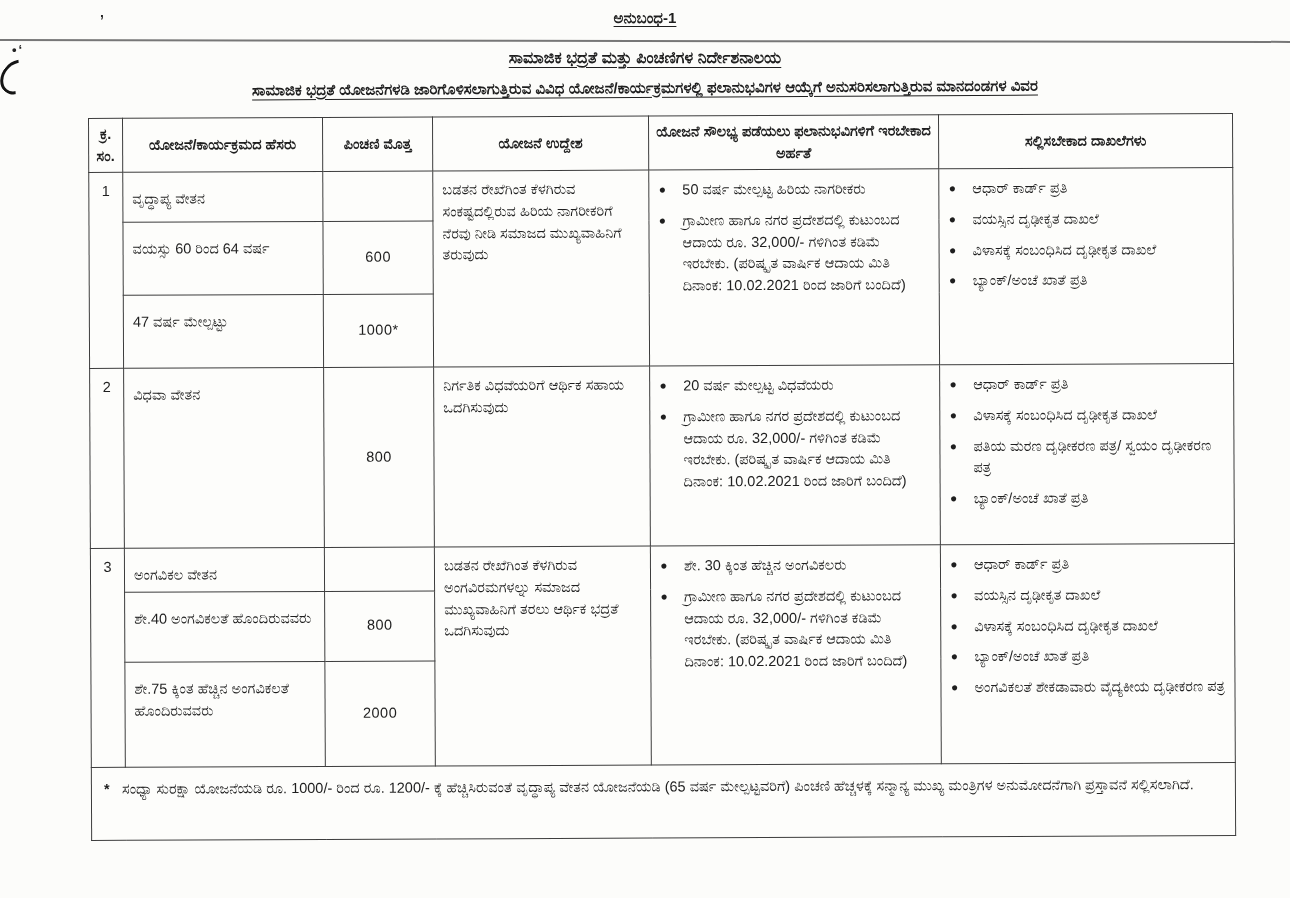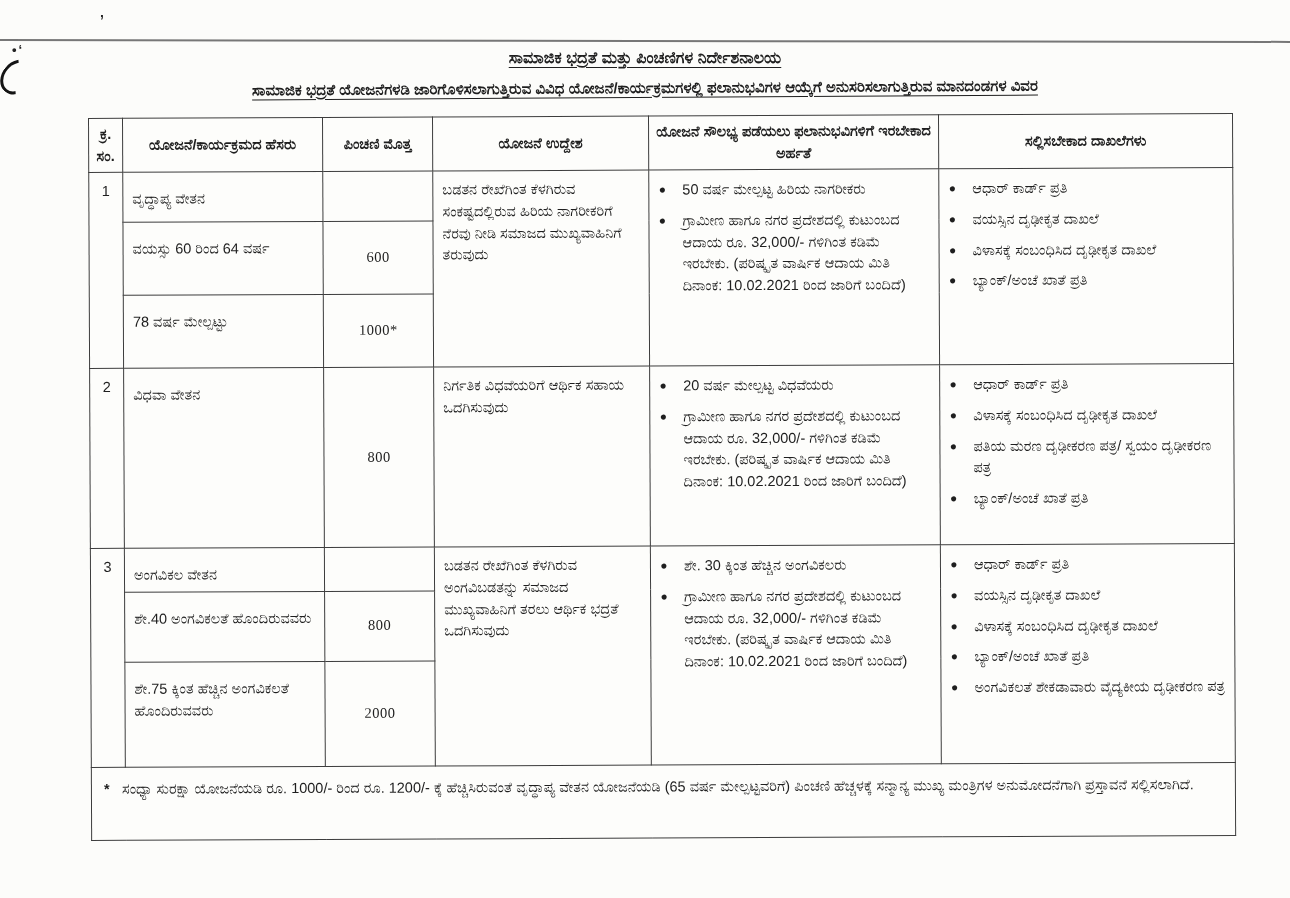--- a/index.html
+++ b/index.html
@@ -48,40 +48,43 @@
   
   .table-wrap {
     position:absolute; left:88px; top:118px;
     transform:rotate(-0.25deg); transform-origin:top left;
   }
   table { border-collapse:collapse; table-layout:fixed; width:1144px; background:#fdfdfb; }
   td, th { border:1.6px solid #3d3d3d; vertical-align:top; padding:5px 9px; font-size:14.5px; line-height:1.5; }
   th { font-weight:bold; text-align:center; vertical-align:middle; padding:4px 6px; line-height:1.45; }
   .sl   { text-align:center; padding-top:8px; }
   .name { padding-top:16px; }
-  .amt  { text-align:center; vertical-align:middle; letter-spacing:0.5px;font-family:Liberation Serif, serif; }
+  .amt  { text-align:center; vertical-align:middle; letter-spacing:0.5px; }
   .obj  { padding-top:8px; }
   .bullets { padding:9px 8px 6px 6px; }
   .bullet-item { display:flex; gap:13px; margin-bottom:9px; }
   .bullet-dot  { flex:0 0 14px; text-align:center; font-size:12px; line-height:1.7; }
   .bullet-text { flex:1; }
   .footnote-cell { padding:9px 10px 9px 8px; }
   .footnote-flex { display:flex; gap:8px; }
   .fn-star { flex:0 0 14px; text-align:center; font-weight:bold; padding-top:2px; }
   .fn-text { flex:1; line-height:1.75; }
 </style>
 </head>
 <body>
 
 <div class="sheet">
 
   <div class="ink-c"></div>
   <div class="ink-tick">’</div>
   <div class="ink-dots">•‘</div>
 
+  <div class="annexure">
+    <span>ಅನುಬಂಧ-1</span>
+  </div>
   <div class="top-rule"></div>
   <div class="doc-title">
     <span>ಸಾಮಾಜಿಕ ಭದ್ರತೆ ಮತ್ತು ಪಿಂಚಣಿಗಳ ನಿರ್ದೇಶನಾಲಯ</span>
   </div>
   <div class="doc-subtitle">
     <span>ಸಾಮಾಜಿಕ ಭದ್ರತೆ ಯೋಜನೆಗಳಡಿ ಜಾರಿಗೊಳಿಸಲಾಗುತ್ತಿರುವ ವಿವಿಧ ಯೋಜನೆ/ಕಾರ್ಯಕ್ರಮಗಳಲ್ಲಿ ಫಲಾನುಭವಿಗಳ ಆಯ್ಕೆಗೆ ಅನುಸರಿಸಲಾಗುತ್ತಿರುವ ಮಾನದಂಡಗಳ ವಿವರ</span>
   </div>
 
   <div class="table-wrap">
     <table>
@@ -136,21 +139,21 @@
                 <span class="bullet-dot">●</span>
                 <span class="bullet-text">ಬ್ಯಾಂಕ್/ಅಂಚೆ ಖಾತೆ ಪ್ರತಿ</span>
               </div>
             </td>
       </tr>
       <tr style="height:73px">
         <td class="name">ವಯಸ್ಸು 60 ರಿಂದ 64 ವರ್ಷ</td>
         <td class="amt">600</td>
       </tr>
       <tr style="height:73px">
-        <td class="name">78 ವರ್ಷ ಮೇಲ್ಪಟ್ಟು</td>
+        <td class="name">47 ವರ್ಷ ಮೇಲ್ಪಟ್ಟು</td>
         <td class="amt">1000*</td>
       </tr>
 
       <tr style="height:180px">
         <td class="sl">2</td>
         <td class="name">ವಿಧವಾ ವೇತನ</td>
         <td class="amt">800</td>
         <td class="obj">ನಿರ್ಗತಿಕ ವಿಧವೆಯರಿಗೆ ಆರ್ಥಿಕ ಸಹಾಯ ಒದಗಿಸುವುದು</td>
         <td class="bullets">
               <div class="bullet-item">
@@ -179,21 +182,21 @@
                 <span class="bullet-dot">●</span>
                 <span class="bullet-text">ಬ್ಯಾಂಕ್/ಅಂಚೆ ಖಾತೆ ಪ್ರತಿ</span>
               </div>
             </td>
       </tr>
 
       <tr style="height:34px">
         <td class="sl" rowspan="3">3</td>
         <td class="name">ಅಂಗವಿಕಲ ವೇತನ</td>
         <td class="amt"></td>
-        <td class="obj" rowspan="3">ಬಡತನ ರೇಖೆಗಿಂತ ಕೆಳಗಿರುವ ಅಂಗವಿಬಡತನ್ನು ಸಮಾಜದ ಮುಖ್ಯವಾಹಿನಿಗೆ ತರಲು ಆರ್ಥಿಕ ಭದ್ರತೆ ಒದಗಿಸುವುದು</td>
+        <td class="obj" rowspan="3">ಬಡತನ ರೇಖೆಗಿಂತ ಕೆಳಗಿರುವ ಅಂಗವಿರಮಗಳಲ್ನು ಸಮಾಜದ ಮುಖ್ಯವಾಹಿನಿಗೆ ತರಲು ಆರ್ಥಿಕ ಭದ್ರತೆ ಒದಗಿಸುವುದು</td>
         <td class="bullets" rowspan="3">
               <div class="bullet-item">
                 <span class="bullet-dot">●</span>
                 <span class="bullet-text">ಶೇ. 30 ಕ್ಕಿಂತ ಹೆಚ್ಚಿನ ಅಂಗವಿಕಲರು</span>
               </div>
               <div class="bullet-item">
                 <span class="bullet-dot">●</span>
                 <span class="bullet-text">ಗ್ರಾಮೀಣ ಹಾಗೂ ನಗರ ಪ್ರದೇಶದಲ್ಲಿ ಕುಟುಂಬದ ಆದಾಯ ರೂ. 32,000/- ಗಳಿಗಿಂತ ಕಡಿಮೆ ಇರಬೇಕು. (ಪರಿಷ್ಕೃತ ವಾರ್ಷಿಕ ಆದಾಯ ಮಿತಿ ದಿನಾಂಕ: 10.02.2021 ರಿಂದ ಜಾರಿಗೆ ಬಂದಿದೆ)</span>
               </div>
             </td>

